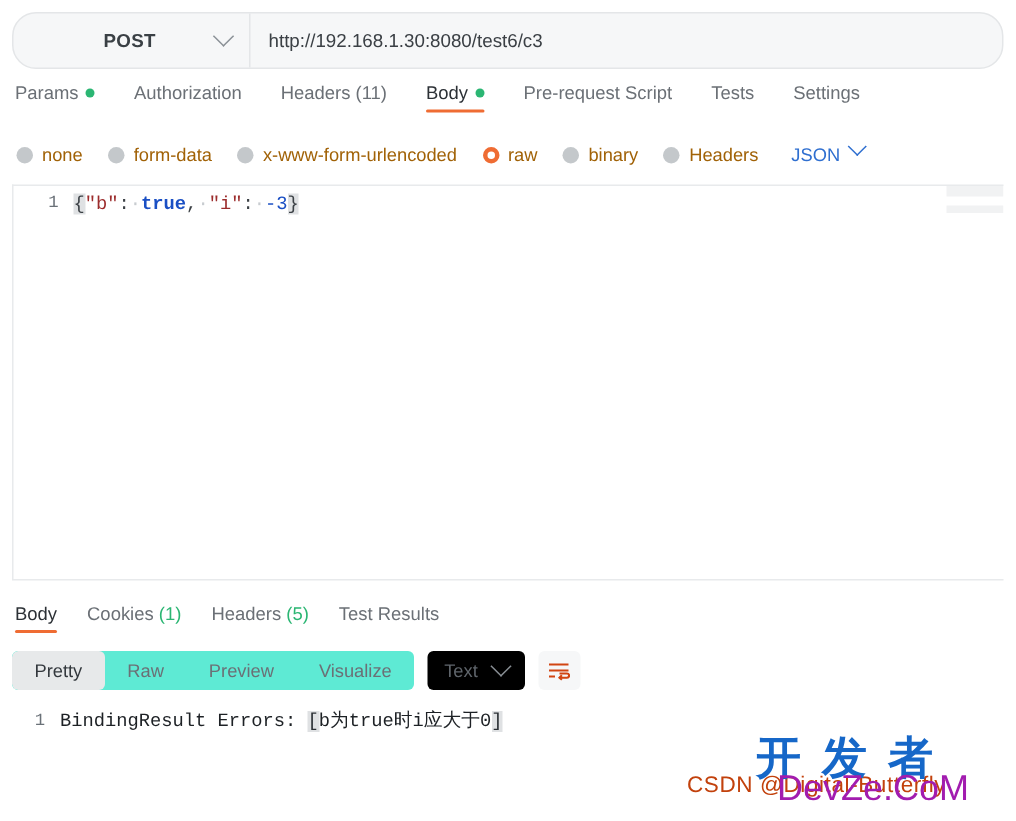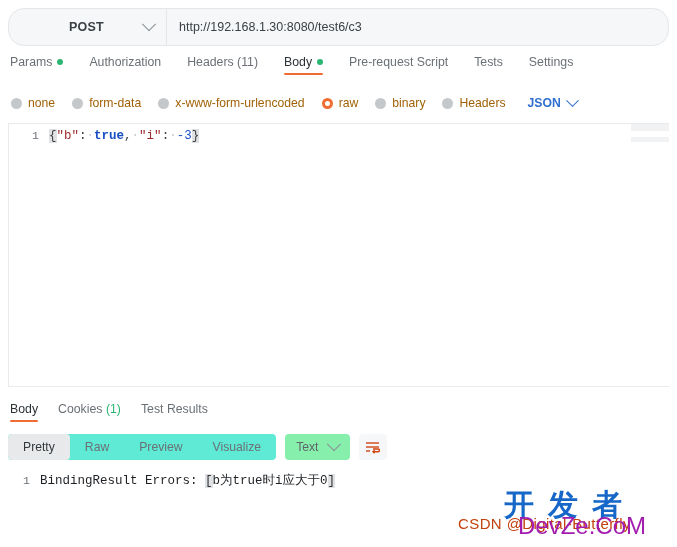--- a/index.html
+++ b/index.html
@@ -132,25 +132,24 @@
     display: inline-block;
     flex: none;
   }
   .radio-opt.selected .radio-dot {
     background: #ffffff;
     border: 3px solid #ef6c33;
     width: 5px; height: 5px;
   }
   .json-select {
     display: flex;
-    align-items: center;
     gap: 7px;
     color: #2f6fd0;
     font-size: 12.2px;
-    font-weight: bold;
+    font-weight: normal;
     cursor: pointer;
     margin-left: 5px;
   }
   .chev-blue {
     display: inline-block;
     width: 8px; height: 8px;
     border-right: 1.4px solid #2f6fd0;
     border-bottom: 1.4px solid #2f6fd0;
     transform: rotate(45deg) translate(-2px,-2px);
   }
@@ -272,21 +271,21 @@
   }
   .seg.active {
     background: #e7e9ea;
     color: #33383d;
     border-radius: 4px;
   }
   .text-select {
     display: flex;
     align-items: center;
     gap: 10px;
-    background: #86efac;
+    background: #000000;
     border-radius: 4px;
     height: 26px;
     padding: 0 11px;
     font-size: 12.2px;
     color: #5f656b;
     cursor: pointer;
   }
   .wrap-btn {
     width: 28px; height: 26px;
     background: #f6f7f8;
@@ -423,20 +422,24 @@
 
 <div class="res-sep"></div>
 
 <div class="res-tabs">
   <div class="res-tab active">
     <span>Body</span>
   </div>
   <div class="res-tab">
     <span>Cookies</span>
     <span class="count-green">(1)</span>
+  </div>
+  <div class="res-tab">
+    <span>Headers</span>
+    <span class="count-green">(5)</span>
   </div>
   <div class="res-tab">
     <span>Test Results</span>
   </div>
 </div>
 
 <div class="res-toolbar">
   <div class="seg-group">
     <div class="seg active">
       <span>Pretty</span>

